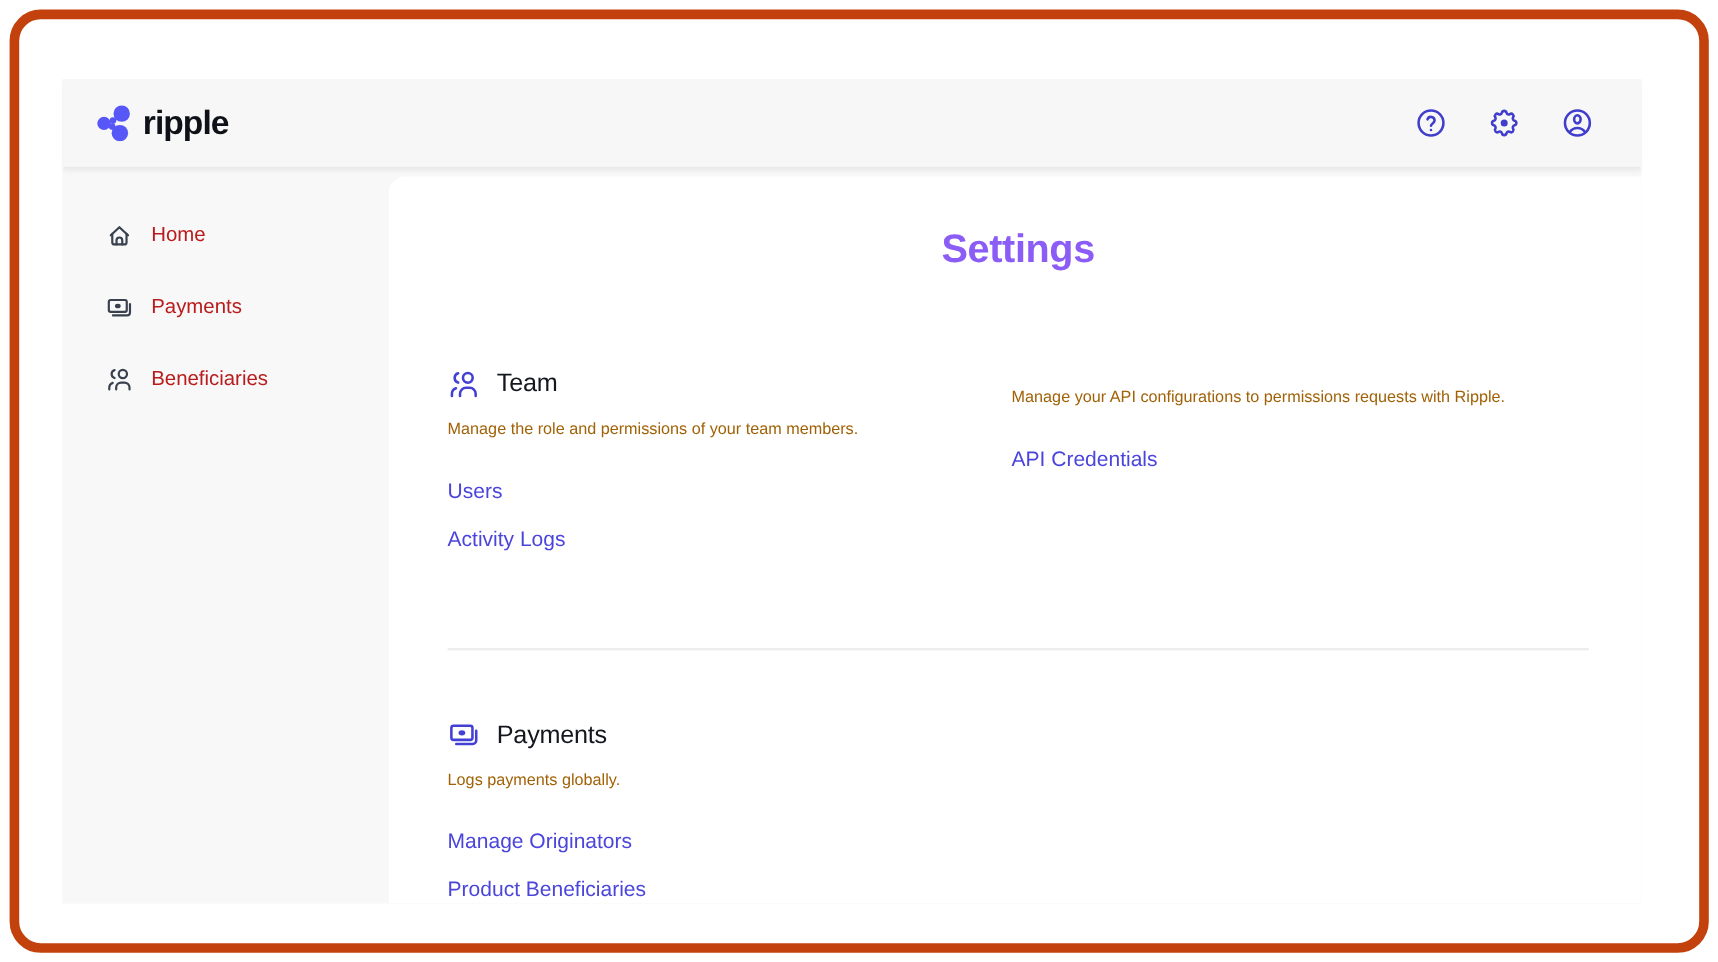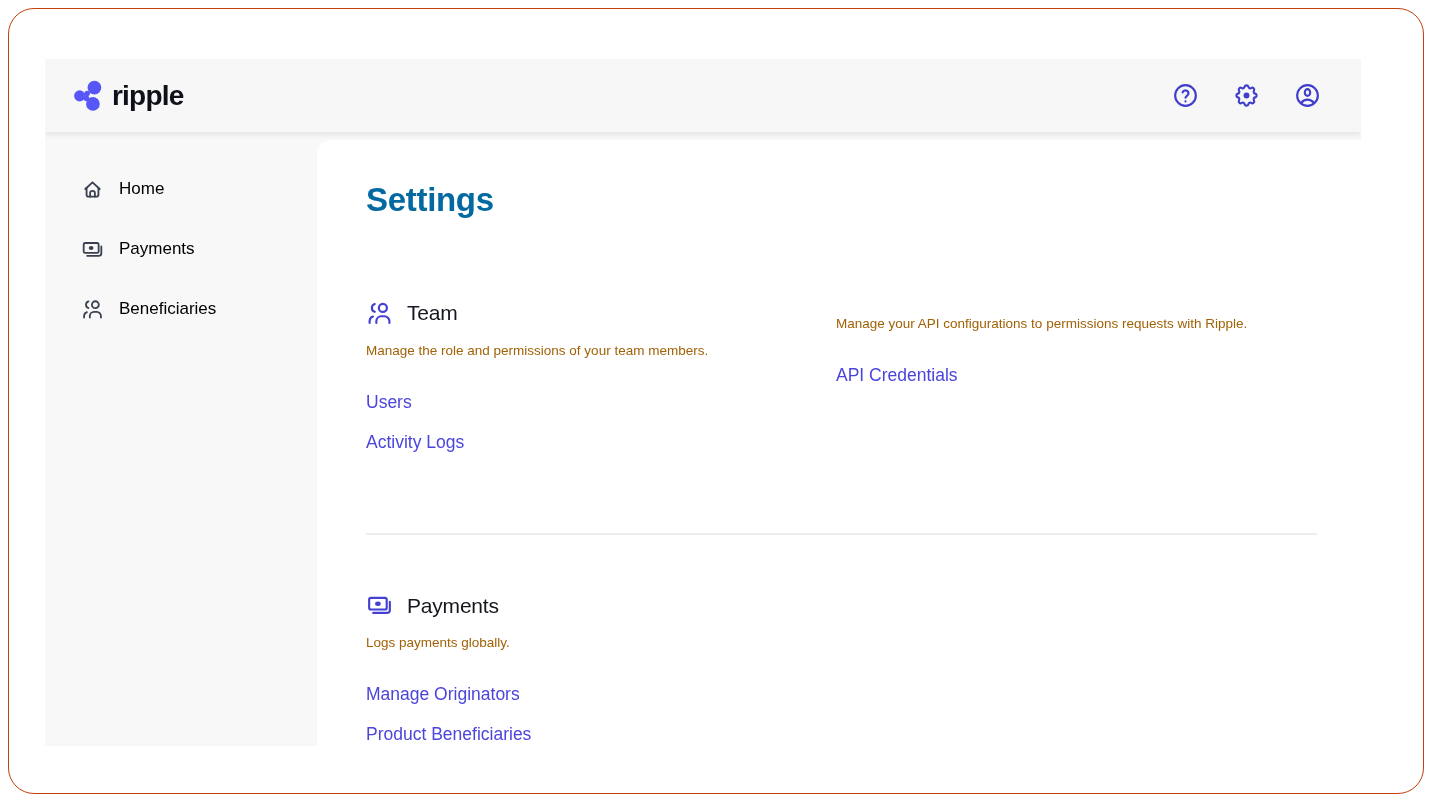--- a/index.html
+++ b/index.html
@@ -1,19 +1,19 @@
 <!DOCTYPE html>
 <html><head>
 <meta charset="utf-8">
 <style>
   * { box-sizing: border-box; margin: 0; padding: 0; }
   html, body { width: 1432px; height: 802px; background: #ffffff; font-family: "Liberation Sans", sans-serif; }
   .card {
     position: absolute; left: 8px; top: 8px; width: 1416px; height: 786px;
-    background: #ffffff; border: 1px solid #c2410c; border-radius: 26px; overflow: hidden;
+    background: #ffffff; border: 8px solid #c2410c; border-radius: 26px; overflow: hidden;
   }
   .app {
     position: absolute; left: 36px; top: 50px; width: 1316px; height: 687px;
     overflow: hidden; background: #f8f8f9;
   }
   
   .topbar {
     position: relative; z-index: 5; height: 73px; background: #f7f7f8;
     display: flex; align-items: center; justify-content: space-between;
     padding: 0 40px 0 28px; box-shadow: 0 3px 5px rgba(30,30,40,0.08);
@@ -21,30 +21,30 @@
   .logo { display: flex; align-items: center; gap: 9px; }
   .logo-text { font-size: 28px; font-weight: 800; letter-spacing: -0.8px; color: #0e1117; }
   .topbar-actions { display: flex; align-items: center; gap: 34px; }
   .icon-btn { width: 27px; height: 27px; background: none; border: none; cursor: pointer; padding: 0; display: flex; align-items: center; justify-content: center; }
   .icon-btn svg { width: 27px; height: 27px; }
   
   .body { position: relative; height: 614px; background: #f8f8f9; }
   .sidebar { position: absolute; left: 0; top: 0; width: 272px; height: 100%; padding-top: 27px; }
   .side-item {
     display: flex; align-items: center; gap: 15px; height: 60px; padding-left: 36px;
-    color: #000000; font-size: 17px; font-weight: 500; cursor: pointer;
+    color: #b91c1c; font-size: 17px; font-weight: 500; cursor: pointer;
   }
   .side-item svg { width: 23px; height: 23px; flex: 0 0 auto; }
   
   .panel {
     position: absolute; left: 272px; top: 8px; right: 0; bottom: 0;
     background: #ffffff; border-top-left-radius: 14px;
     padding: 41px 44px 0 49px; overflow: hidden;
   }
-  .page-title { font-size: 33px; font-weight: 700; letter-spacing: -0.3px; color: #0369a1; line-height: 1.15; }
+  .page-title { font-size: 33px; font-weight: 700; letter-spacing: -0.3px; color: #8b5cf6; line-height: 1.15; text-align: center; }
   .sections-row { display: grid; grid-template-columns: 470px 1fr; margin-top: 81px; }
   .section-head { display: flex; align-items: center; gap: 14px; }
   .section-head svg { width: 27px; height: 27px; }
   .section-title { font-size: 21px; font-weight: 400; letter-spacing: -0.2px; color: #14171e; }
   .section-desc { margin-top: 15px; font-size: 13.5px; color: #a16207; line-height: 1.35; }
   .link-list { margin-top: 30px; }
   .link-item { display: block; font-size: 17.5px; color: #4b45dc; text-decoration: none; line-height: 24px; margin-bottom: 16px; cursor: pointer; }
   .divider { border: none; border-top: 2px solid #ededef; margin-top: 63px; }
   .section-bottom { margin-top: 57px; }
 </style>

